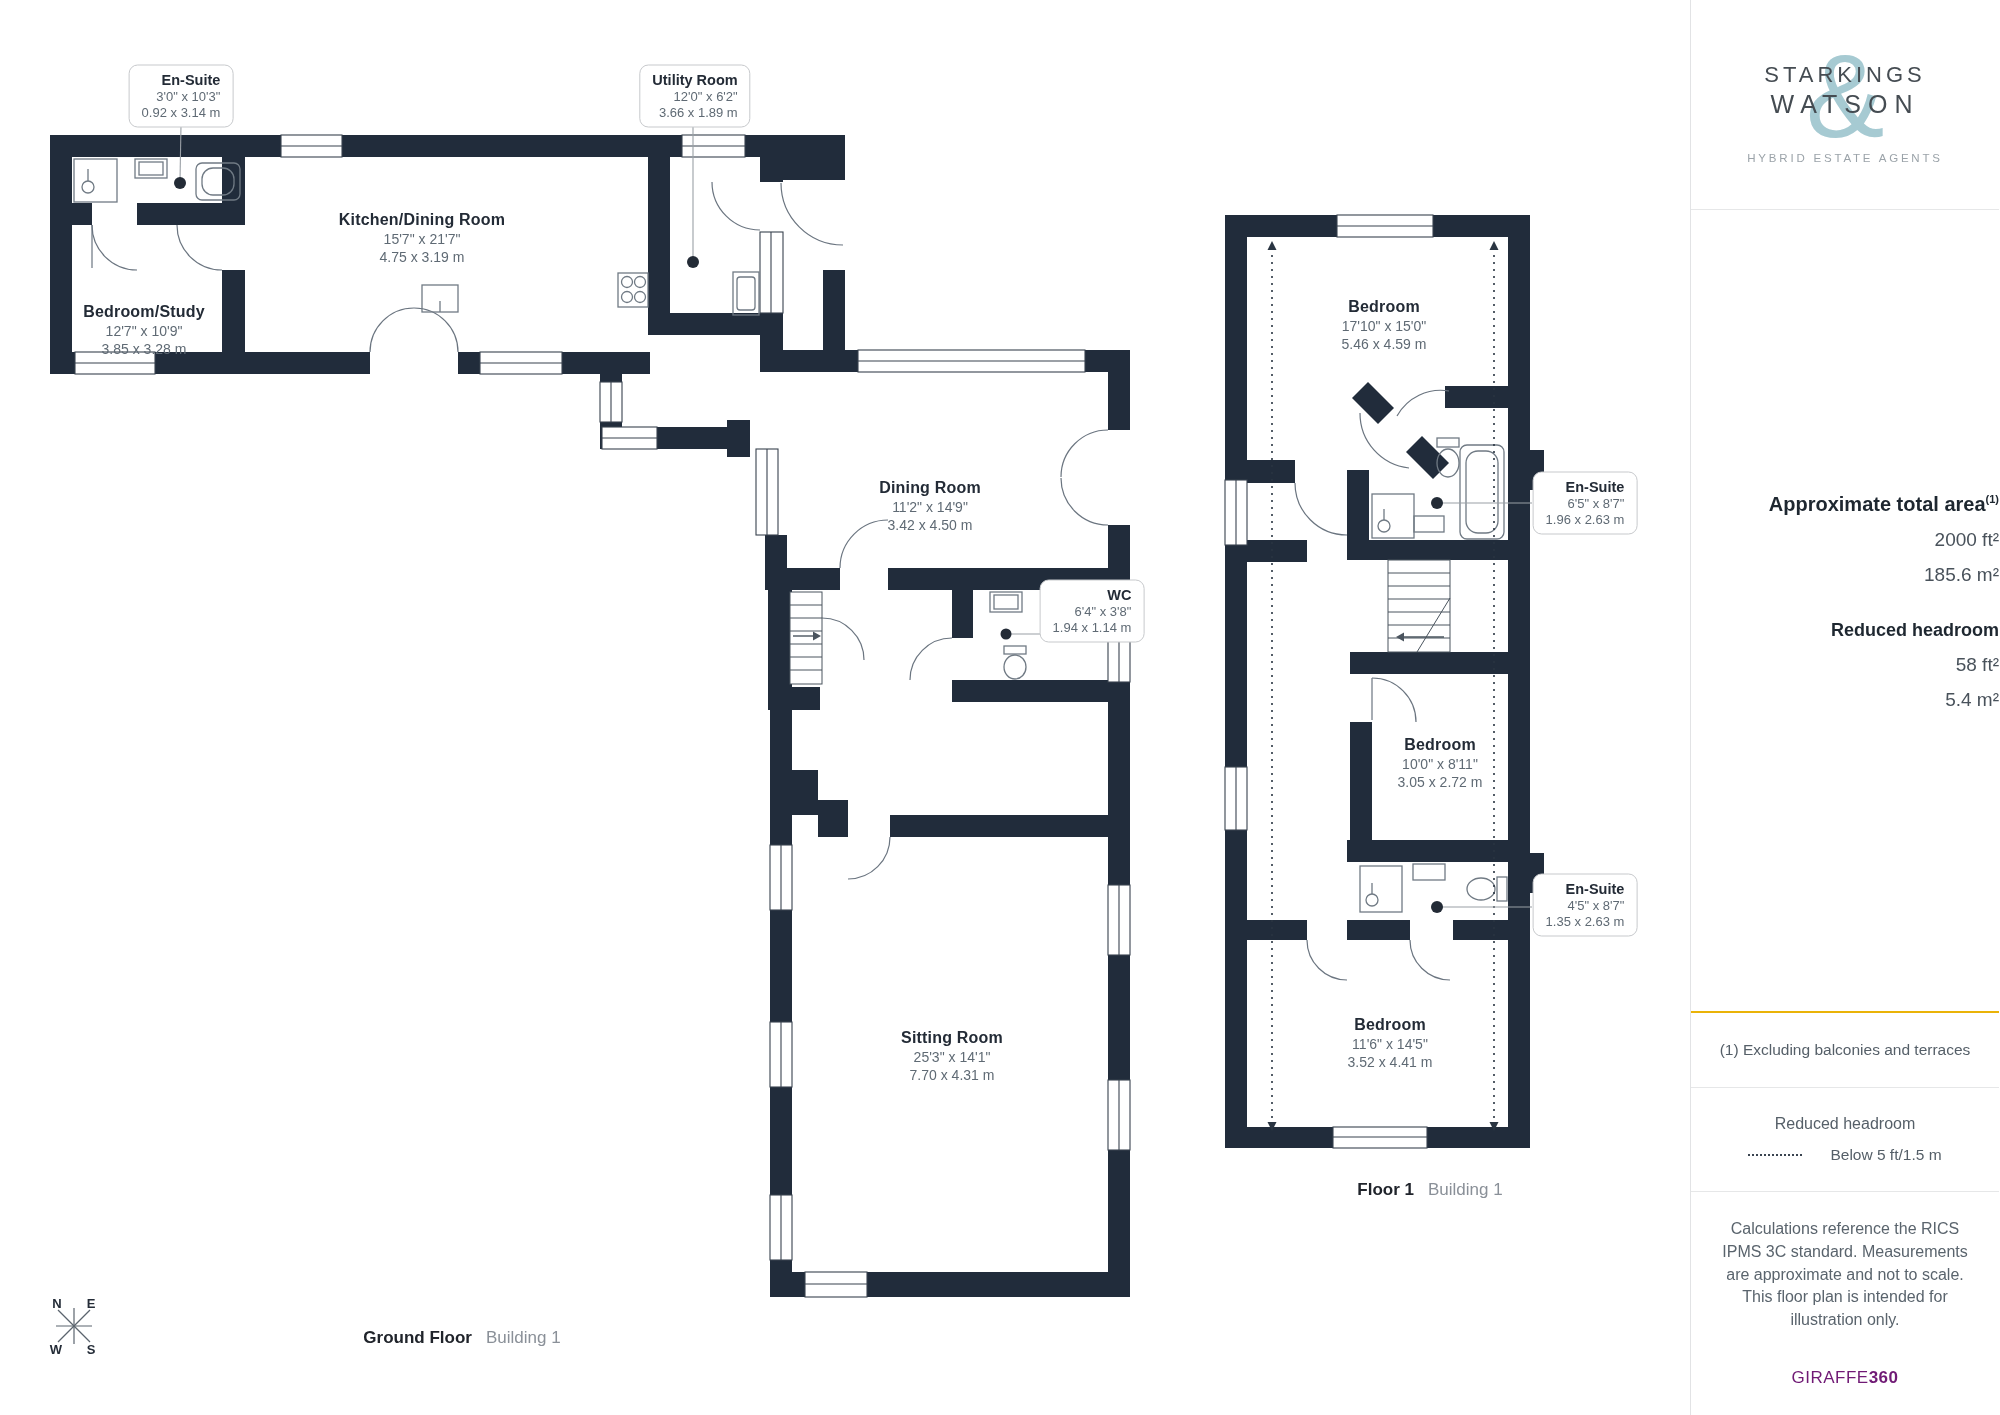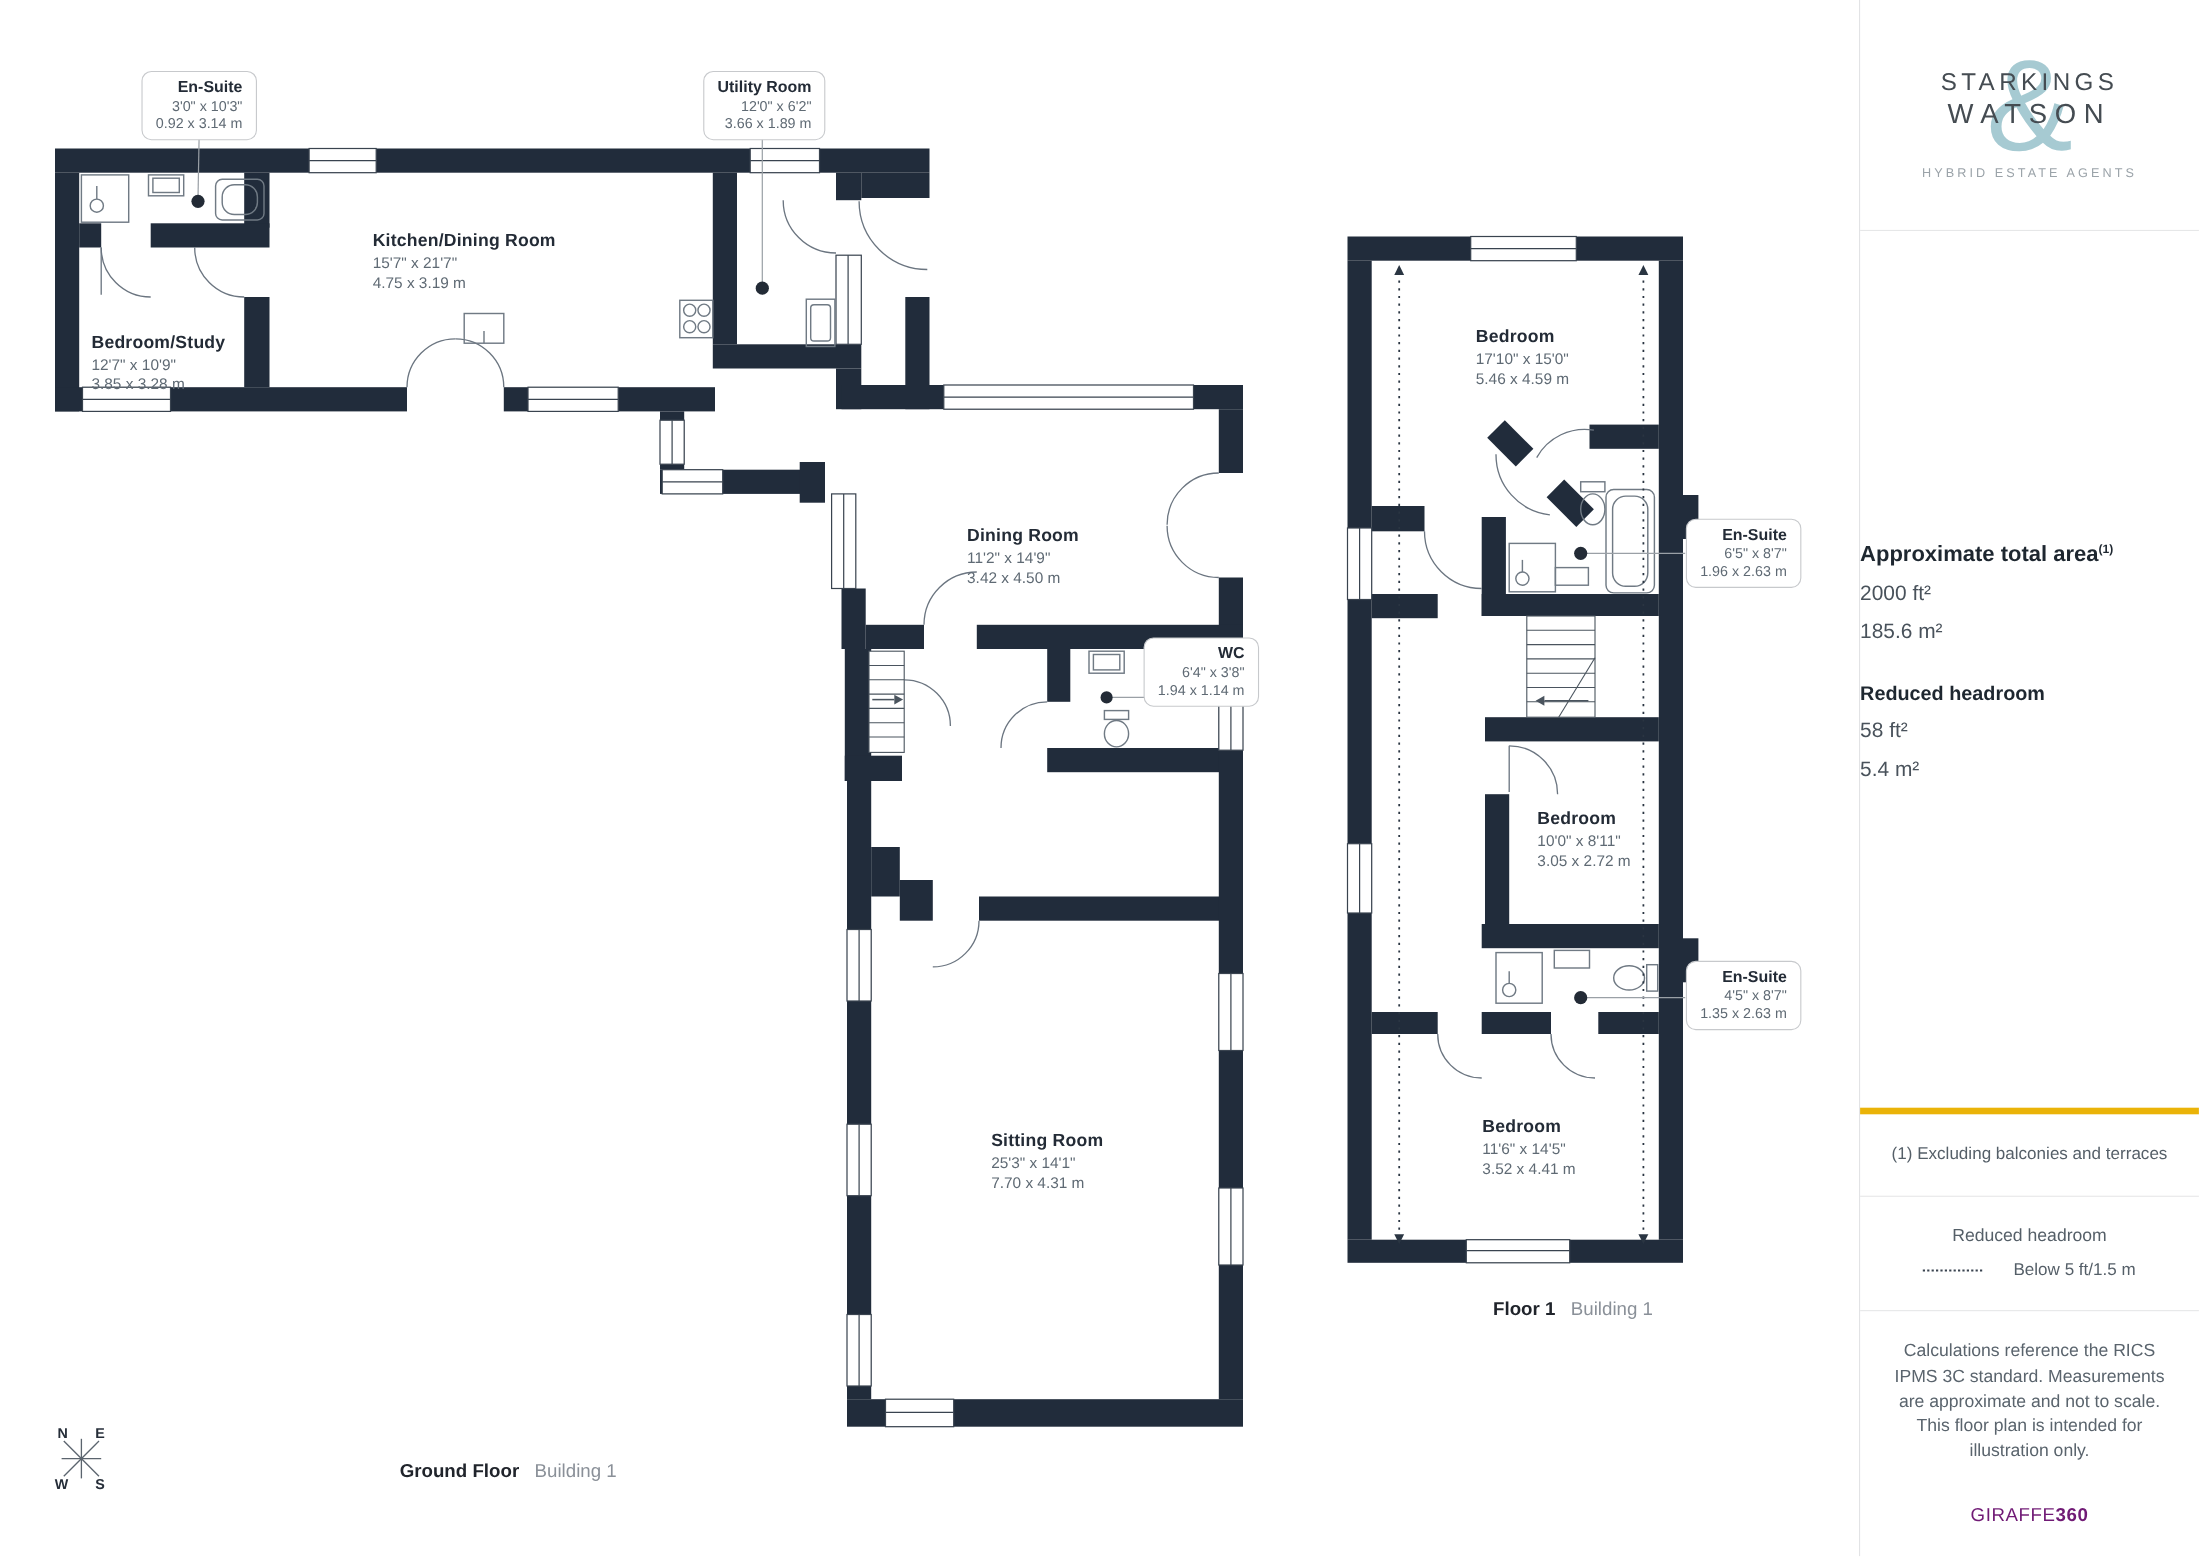--- a/index.html
+++ b/index.html
@@ -1,21 +1,21 @@
 <!DOCTYPE html>
 <html><head>
 <meta charset="utf-8">
 <style>
   html,body{margin:0;padding:0;background:#ffffff;}
   .canvas{position:relative;width:2000px;height:1415px;background:#fff;
     font-family:"Liberation Sans",sans-serif;overflow:hidden;}
   svg.plan{position:absolute;left:0;top:0;}
 
   
-  .room-label{position:absolute;transform:translate(-50%,-50%);text-align:left;white-space:nowrap;}
+  .room-label{position:absolute;transform:translate(-50%,-50%);text-align:center;white-space:nowrap;}
   .room-label .rname{font-size:16px;font-weight:bold;color:#232b36;letter-spacing:.2px;}
   .room-label .rdim{font-size:14px;color:#5f6a74;margin-top:2px;}
   .callout{position:absolute;transform:translate(-50%,-50%);text-align:right;white-space:nowrap;
     background:#fff;border:1.5px solid #c7c9cc;border-radius:9px;padding:6px 12px 7px 12px;z-index:3;}
   .callout .cname{font-size:14.5px;font-weight:bold;color:#232b36;}
   .callout .cdim{font-size:13px;color:#5f6a74;margin-top:1px;}
 
   .floor-title{position:absolute;transform:translate(-50%,-50%);white-space:nowrap;}
   .floor-title .fname{font-size:17px;font-weight:bold;color:#20242b;}
   .floor-title .fbuild{font-size:17px;color:#8a9098;margin-left:14px;}
@@ -28,21 +28,21 @@
     border-left:1px solid #e2e3e5;background:#fff;box-sizing:border-box;}
   .sb-section{box-sizing:border-box;width:100%;}
   .sb-logo{height:210px;border-bottom:1px solid #e6e7e8;position:relative;}
   .logo-amp{position:absolute;left:50%;top:96px;transform:translate(-50%,-50%);
     font-size:118px;color:#a6cad2;font-weight:400;line-height:1;}
   .logo-text{position:absolute;left:0;top:62px;width:100%;text-align:center;z-index:2;}
   .logo-l1{font-size:22px;font-weight:400;color:#454c52;letter-spacing:4px;}
   .logo-l2{font-size:25px;font-weight:500;color:#454c52;letter-spacing:7px;margin-top:2px;}
   .logo-tag{position:absolute;left:0;top:152px;width:100%;text-align:center;
     font-size:11.5px;color:#9ba3a9;letter-spacing:2.8px;z-index:2;}
-  .sb-area{height:803px;border-bottom:6px solid #eab308;text-align:left;padding-top:283px;}
+  .sb-area{height:803px;border-bottom:2px solid #eab308;text-align:right;padding-top:283px;}
   .sb-area-title{font-size:20px;font-weight:bold;color:#1e2730;}
   .sb-area-title sup{font-size:11px;}
   .sb-val{font-size:19px;color:#49525b;margin-top:13px;}
   .sb-sub{font-size:18px;font-weight:bold;color:#1e2730;margin-top:34px;}
   .sb-foot{height:75px;border-bottom:1px solid #e6e7e8;display:flex;align-items:center;
     justify-content:center;font-size:15.5px;color:#555f68;}
   .sb-legend{height:104px;border-bottom:1px solid #e6e7e8;display:flex;flex-direction:column;
     align-items:center;justify-content:center;gap:13px;}
   .sb-legend .lg1{font-size:16px;color:#555f68;}
   .sb-legend .lg2{font-size:15.5px;color:#555f68;display:flex;align-items:center;gap:28px;}

